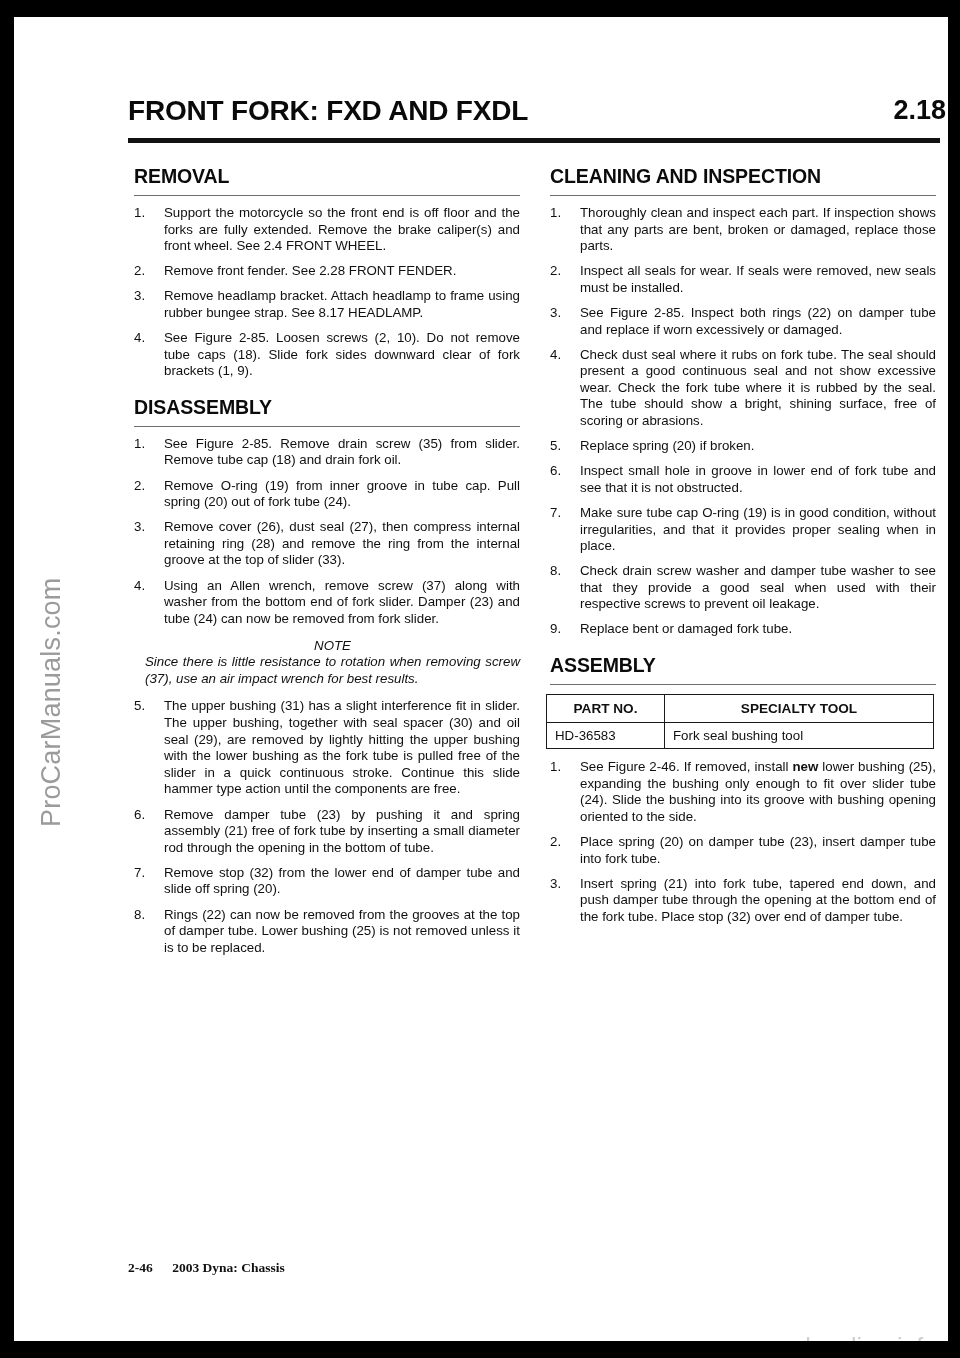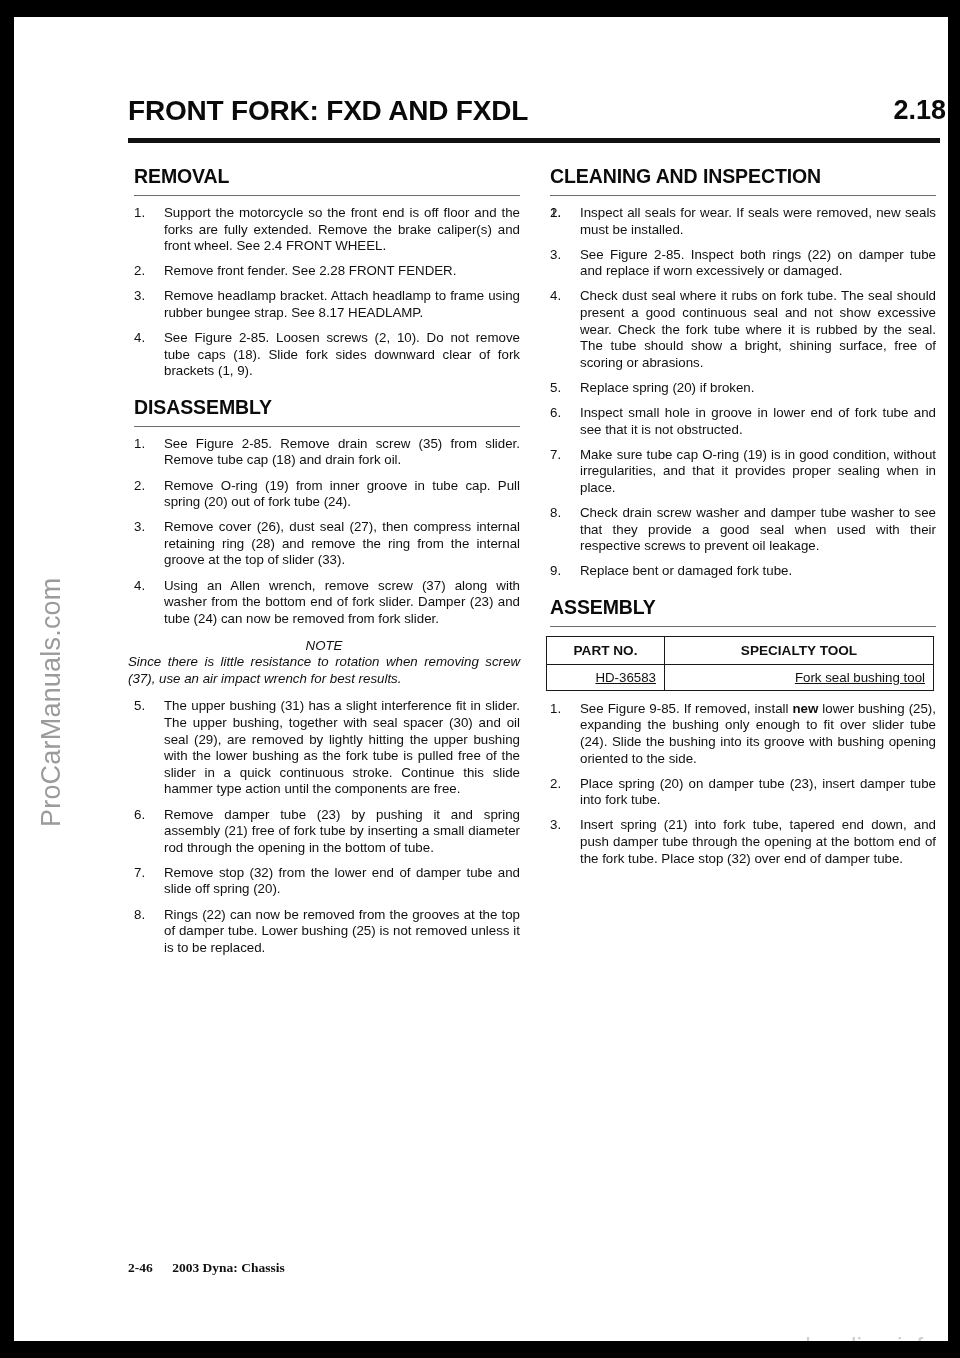--- a/index.html
+++ b/index.html
@@ -131,21 +131,21 @@
     left: 6px;
     top: 0;
     width: 26px;
     text-align: left;
     font-size: 13.3px;
     color: #101010;
   }
   ol.steps > li:last-child { margin-bottom: 0; }
 
   .note-block {
-    margin: 11px 0 11px 0;
+    margin: 11px 0 11px 17px;
   }
   .note-label {
     text-align: center;
     font-style: italic;
     font-size: 13.3px;
     color: #101010;
     margin-bottom: 1px;
   }
   .note-body {
     font-style: italic;
@@ -169,21 +169,21 @@
     padding: 5px 8px;
     font-size: 13.3px;
     color: #101010;
   }
   table.tool-table th {
     text-align: center;
     font-weight: bold;
     font-size: 13.6px;
     padding: 6px 8px;
   }
-  table.tool-table td { text-align: right; text-decoration: underline; }
+  table.tool-table td { text-align: left; }
   table.tool-table col.c-part { width: 118px; }
 
   b.inline-bold { font-weight: bold; }
 
   
   .page-footer {
     position: absolute;
     left: 114px;
     top: 1243px;
     font-size: 13.5px;
@@ -293,20 +293,21 @@
     </div>
 
     <div class="col">
 
       <div class="section-block">
         <h2 class="section-heading">CLEANING AND INSPECTION</h2>
         <div class="section-rule"></div>
         <ol class="steps">
           <li>
             <span class="num">1.</span>
+            <span>Thoroughly clean and inspect each part. If inspection shows that any parts are bent, broken or damaged, replace those parts.</span>
           </li>
           <li>
             <span class="num">2.</span>
             <span>Inspect all seals for wear. If seals were removed, new seals must be installed.</span>
           </li>
           <li>
             <span class="num">3.</span>
             <span>See Figure 2-85. Inspect both rings (22) on damper tube and replace if worn excessively or damaged.</span>
           </li>
           <li>
@@ -355,21 +356,21 @@
             <tr>
               <td>HD-36583</td>
               <td>Fork seal bushing tool</td>
             </tr>
           </tbody>
         </table>
 
         <ol class="steps">
           <li>
             <span class="num">1.</span>
-            <span><span>See Figure 9-85. If removed, install </span><b class="inline-bold">new</b><span> lower bushing (25), expanding the bushing only enough to fit over slider tube (24). Slide the bushing into its groove with bushing opening oriented to the side.</span></span>
+            <span><span>See Figure 2-46. If removed, install </span><b class="inline-bold">new</b><span> lower bushing (25), expanding the bushing only enough to fit over slider tube (24). Slide the bushing into its groove with bushing opening oriented to the side.</span></span>
           </li>
           <li>
             <span class="num">2.</span>
             <span>Place spring (20) on damper tube (23), insert damper tube into fork tube.</span>
           </li>
           <li>
             <span class="num">3.</span>
             <span>Insert spring (21) into fork tube, tapered end down, and push damper tube through the opening at the bottom end of the fork tube. Place stop (32) over end of damper tube.</span>
           </li>
         </ol>

